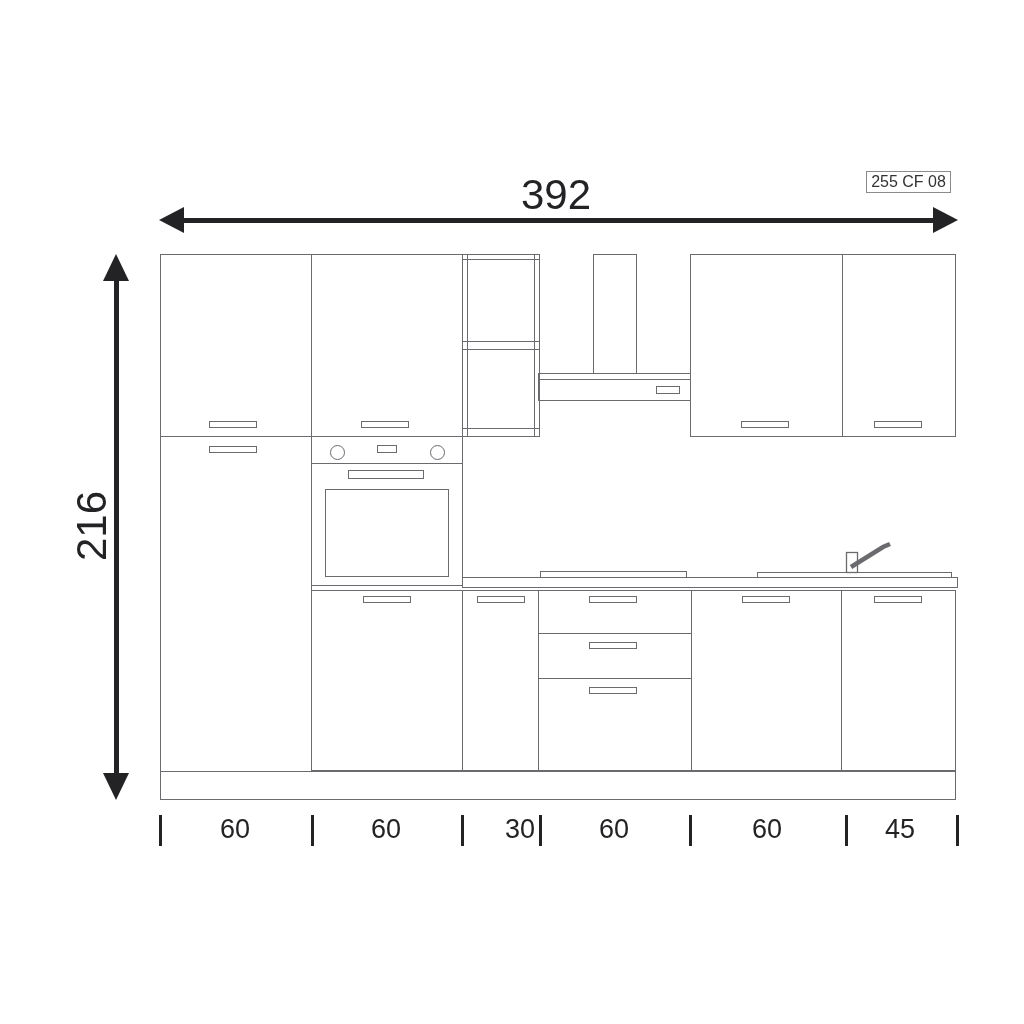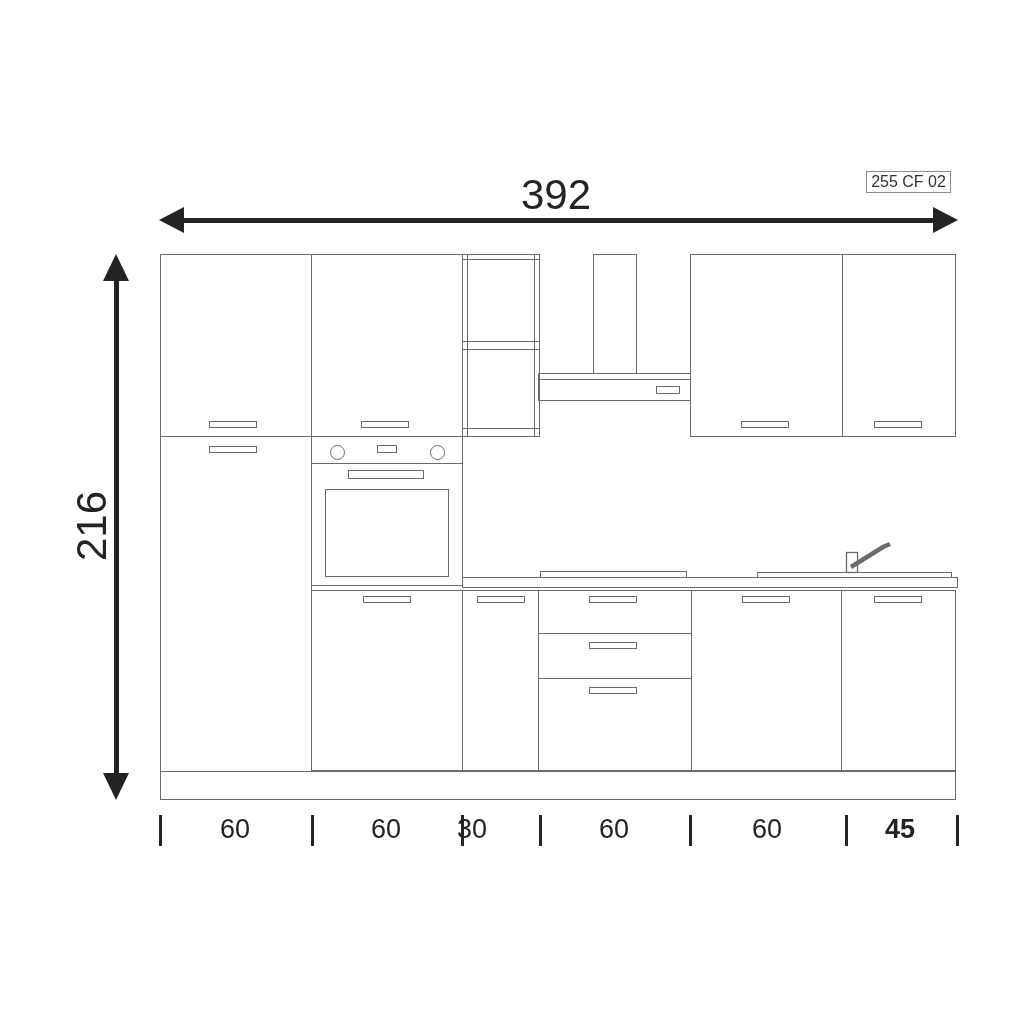--- a/index.html
+++ b/index.html
@@ -33,21 +33,21 @@
 <body>
 
 <div id="canvas" style="--line: #6a6a6f; --dim: #232326; --bg: #ffffff;">
 
   <div class="abs shaft-h" style="left:183px;top:218px;width:752px;"></div>
   <div class="abs head head-left" style="left:159px;top:207px;"></div>
   <div class="abs head head-right" style="left:933px;top:207px;"></div>
   <div class="abs dim-text" style="left:556px;top:174px;transform:translateX(-50%);">392</div>
 
   <div class="abs code-box" style="left:866px;top:171px;width:85px;height:22px;">
-    <span>255 CF 02</span>
+    <span>255 CF 08</span>
   </div>
 
   <div class="abs shaft-v" style="left:114px;top:279px;height:495px;"></div>
   <div class="abs head head-up" style="left:103px;top:254px;"></div>
   <div class="abs head head-down" style="left:103px;top:773px;"></div>
   <div class="abs dim-text" style="left:92px;top:526px;transform:translate(-50%,-50%) rotate(-90deg);">216</div>
 
   <div class="abs rect" style="left:160px;top:254px;width:152px;height:183px;"></div>
   <div class="abs handle" style="left:209px;top:421px;"></div>
   <div class="abs rect" style="left:160px;top:436px;width:152px;height:336px;"></div>
@@ -110,18 +110,18 @@
   <div class="abs tick" style="left:159px;"></div>
   <div class="abs tick" style="left:311px;"></div>
   <div class="abs tick" style="left:461px;"></div>
   <div class="abs tick" style="left:539px;"></div>
   <div class="abs tick" style="left:689px;"></div>
   <div class="abs tick" style="left:845px;"></div>
   <div class="abs tick" style="left:956px;"></div>
 
   <div class="abs seg-label" style="left:235px;">60</div>
   <div class="abs seg-label" style="left:386px;">60</div>
-  <div class="abs seg-label" style="left:472px;">30</div>
+  <div class="abs seg-label" style="left:520px;">30</div>
   <div class="abs seg-label" style="left:614px;">60</div>
   <div class="abs seg-label" style="left:767px;">60</div>
-  <div class="abs seg-label" style="left:900px;font-weight:bold;">45</div>
+  <div class="abs seg-label" style="left:900px;">45</div>
 
 </div>
 
 </body></html>

